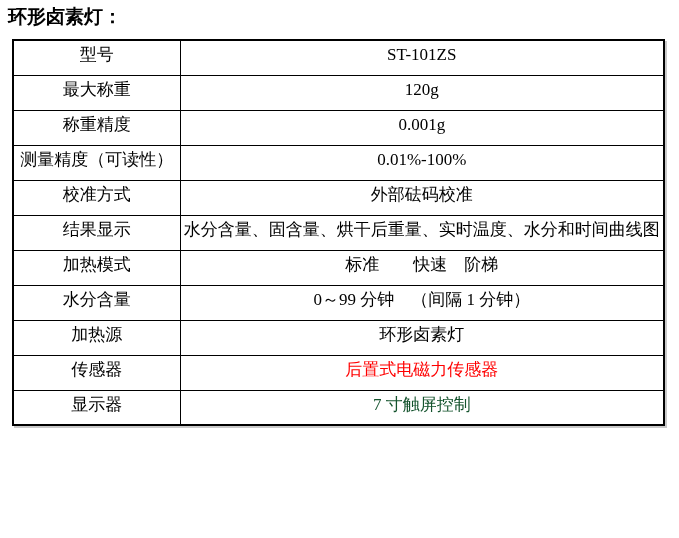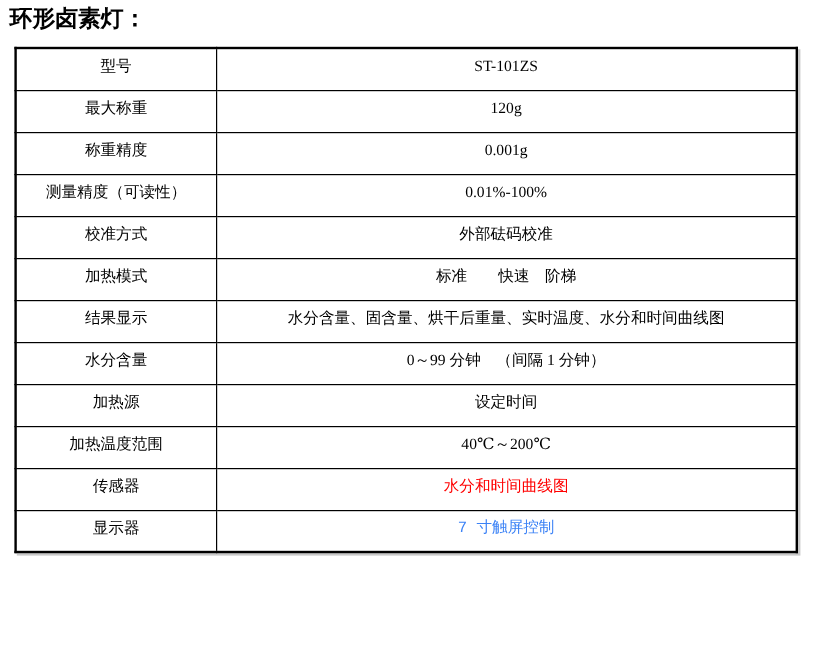--- a/index.html
+++ b/index.html
@@ -31,21 +31,21 @@
     box-shadow: 2px 2px 0 #c9c9c9;
   }
   col.c-label { width: 167px; }
   col.c-value { width: 484px; }
   td {
     border: 1px solid #000;
     box-sizing: border-box;
     height: 35px;
     vertical-align: top;
     text-align: center;
-    font-size: 13px;
+    font-size: 17px;
     line-height: 22px;
     padding: 3px 1px 0 1px;
     white-space: nowrap;
     overflow: hidden;
   }
 </style>
 </head>
 <body>
 
 <h2 class="title">环形卤素灯：</h2>
@@ -70,41 +70,37 @@
     </tr>
     <tr>
       <td>测量精度（可读性）</td>
       <td>0.01%-100%</td>
     </tr>
     <tr>
       <td>校准方式</td>
       <td>外部砝码校准</td>
     </tr>
     <tr>
+      <td>结果显示</td>
+      <td>水分含量、固含量、烘干后重量、实时温度、水分和时间曲线图</td>
+    </tr>
+    <tr>
       <td>加热模式</td>
       <td>标准　　快速　阶梯</td>
-    </tr>
-    <tr>
-      <td>结果显示</td>
-      <td>水分含量、固含量、烘干后重量、实时温度、水分和时间曲线图</td>
     </tr>
     <tr>
       <td>水分含量</td>
       <td>0～99 分钟　（间隔 1 分钟）</td>
     </tr>
     <tr>
       <td>加热源</td>
-      <td>设定时间</td>
-    </tr>
-    <tr>
-      <td>加热温度范围</td>
-      <td>40℃～200℃</td>
+      <td>环形卤素灯</td>
     </tr>
     <tr>
       <td>传感器</td>
-      <td style="color: rgb(255, 0, 0);">水分和时间曲线图</td>
+      <td style="color: rgb(255, 0, 0);">后置式电磁力传感器</td>
     </tr>
     <tr>
       <td>显示器</td>
-      <td style="color: #3b82f6; font-family: Liberation Mono, monospace;">7 寸触屏控制</td>
+      <td style="color: #14532d;">7 寸触屏控制</td>
     </tr>
   </tbody>
 </table>
 
 </body></html>

